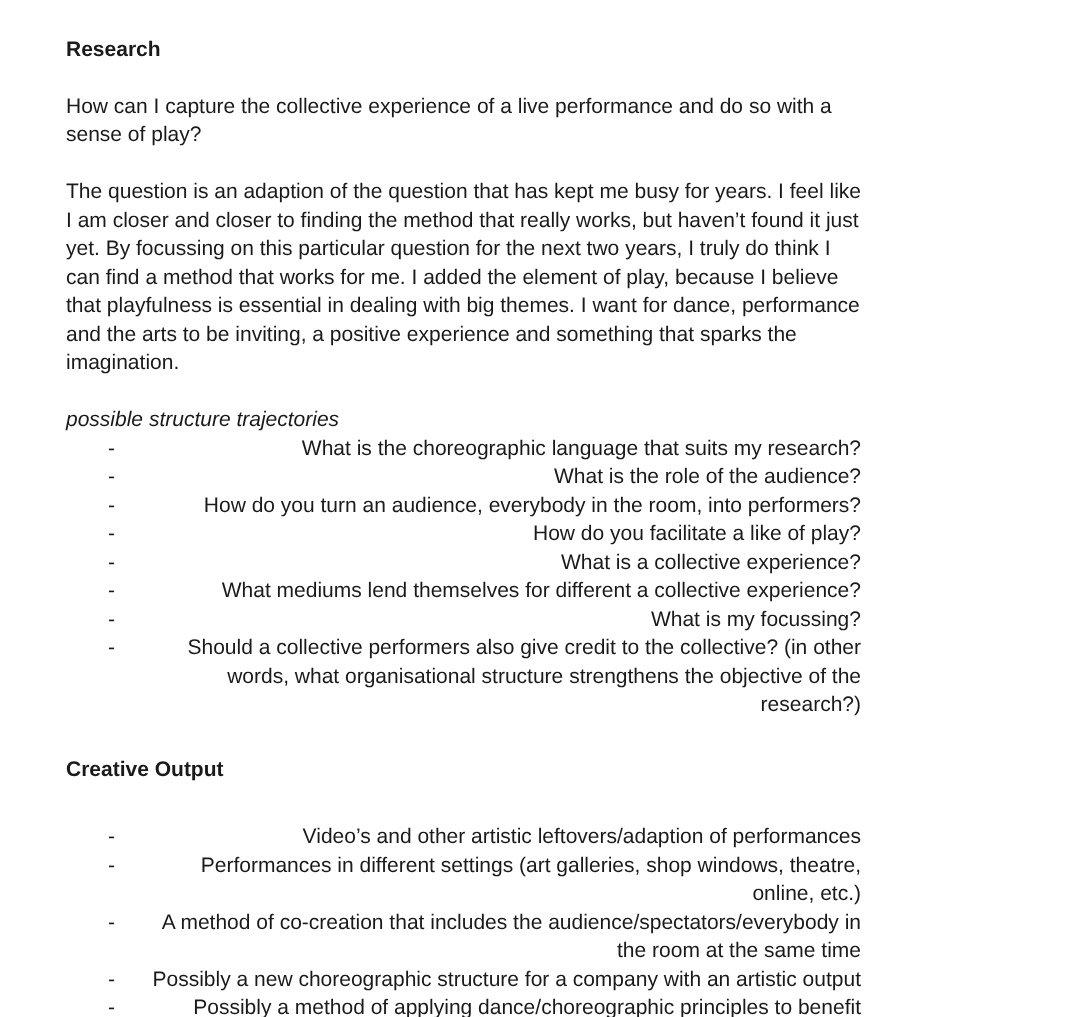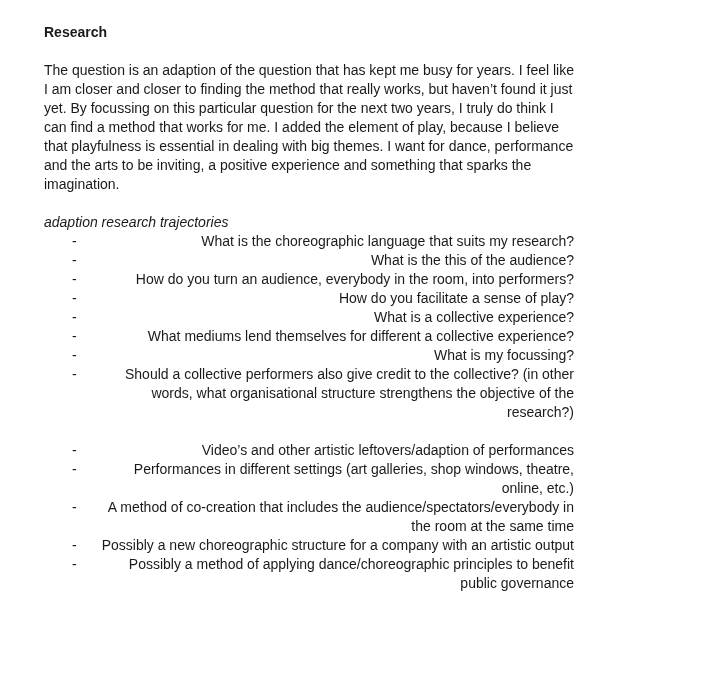--- a/index.html
+++ b/index.html
@@ -51,60 +51,62 @@
     text-align: right;
   }
 </style>
 </head>
 <body>
 
 <div class="page">
 
   <h2 class="doc-heading">Research</h2>
 
+  <p class="doc-paragraph">How can I capture the collective experience of a live performance and do so with a sense of play?</p>
 
   <p class="doc-paragraph">The question is an adaption of the question that has kept me busy for years. I feel like I am closer and closer to finding the method that really works, but haven’t found it just yet. By focussing on this particular question for the next two years, I truly do think I can find a method that works for me. I added the element of play, because I believe that playfulness is essential in dealing with big themes. I want for dance, performance and the arts to be inviting, a positive experience and something that sparks the imagination.</p>
 
-  <p class="list-label">adaption research trajectories</p>
+  <p class="list-label">possible structure trajectories</p>
 
   <ul class="dash-list">
     <li>
       <span class="dash">-</span>
       <span class="item-text">What is the choreographic language that suits my research?</span>
     </li>
     <li>
       <span class="dash">-</span>
-      <span class="item-text">What is the this of the audience?</span>
+      <span class="item-text">What is the role of the audience?</span>
     </li>
     <li>
       <span class="dash">-</span>
       <span class="item-text">How do you turn an audience, everybody in the room, into performers?</span>
     </li>
     <li>
       <span class="dash">-</span>
-      <span class="item-text">How do you facilitate a sense of play?</span>
+      <span class="item-text">How do you facilitate a like of play?</span>
     </li>
     <li>
       <span class="dash">-</span>
       <span class="item-text">What is a collective experience?</span>
     </li>
     <li>
       <span class="dash">-</span>
       <span class="item-text">What mediums lend themselves for different a collective experience?</span>
     </li>
     <li>
       <span class="dash">-</span>
       <span class="item-text">What is my focussing?</span>
     </li>
     <li>
       <span class="dash">-</span>
       <span class="item-text">Should a collective performers also give credit to the collective? (in other words, what organisational structure strengthens the objective of the research?)</span>
     </li>
   </ul>
 
+  <h2 class="doc-heading creative">Creative Output</h2>
 
   <ul class="dash-list">
     <li>
       <span class="dash">-</span>
       <span class="item-text">Video’s and other artistic leftovers/adaption of performances</span>
     </li>
     <li>
       <span class="dash">-</span>
       <span class="item-text">Performances in different settings (art galleries, shop windows, theatre, online, etc.)</span>
     </li>

